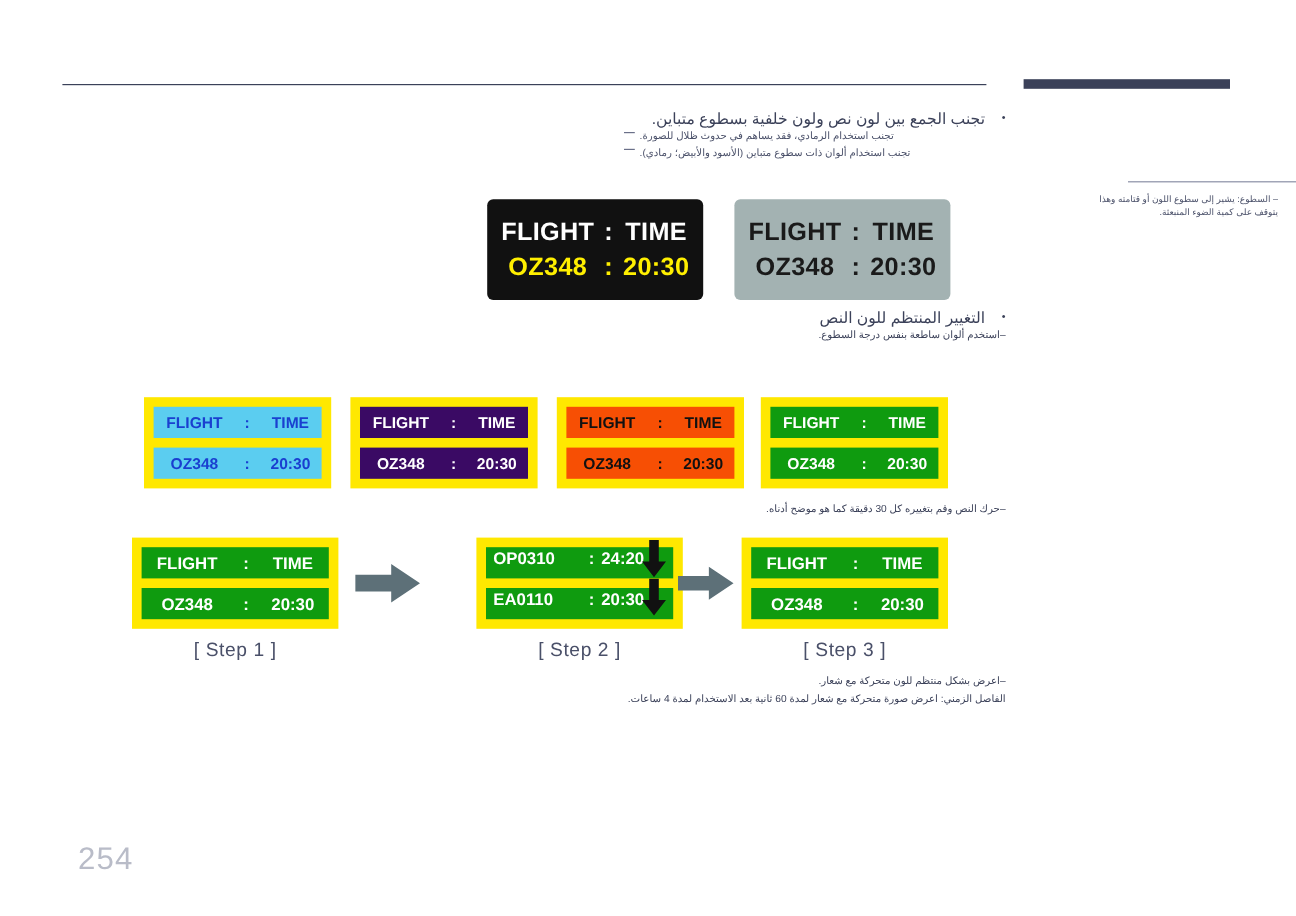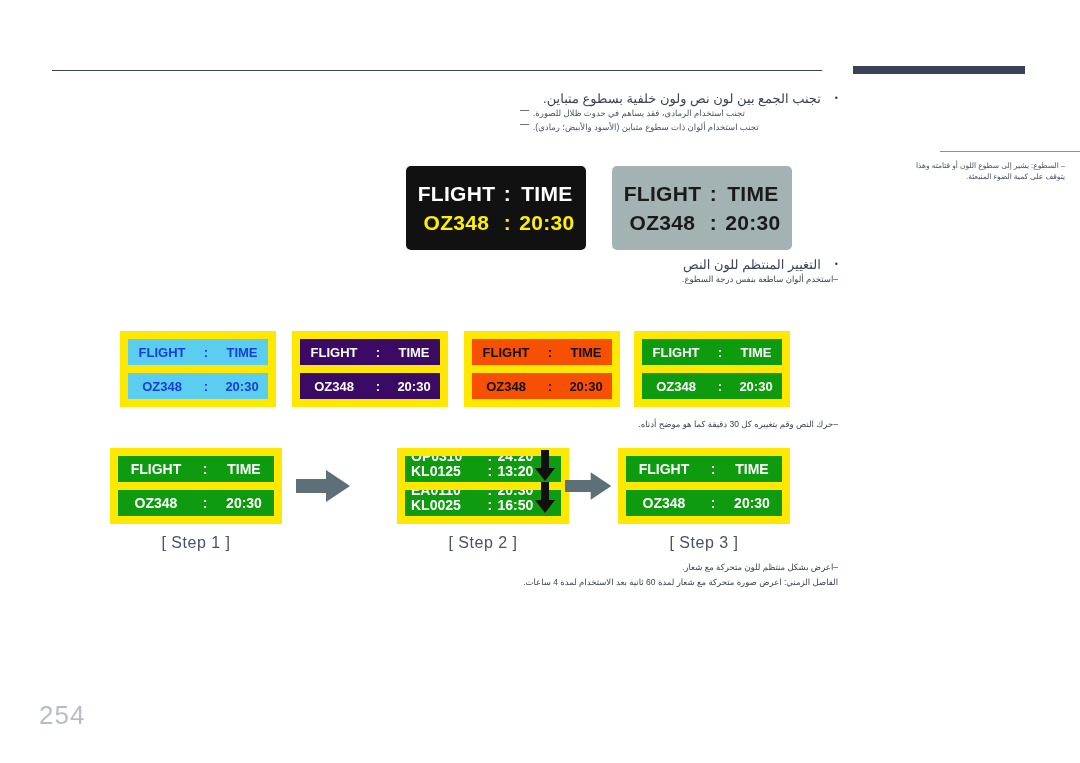--- a/index.html
+++ b/index.html
@@ -237,21 +237,21 @@
     text-align: center;
     font-size: 16px;
     color: #4a5069;
     margin-top: 10px;
     letter-spacing: 0.5px;
   }
 
   
   .step-panel.scroll .bar {
     position: relative;
-    flex-direction: column;
+    flex-direction: row;
     align-items: stretch;
     justify-content: flex-start;
     padding: 0 6px;
     box-sizing: border-box;
   }
   .step-panel.scroll .subline {
     font-size: 14px;
     line-height: 15px;
     font-weight: bold;
     white-space: nowrap;
@@ -260,21 +260,21 @@
     align-items: center;
   }
   .step-panel.scroll .subline .c1 { width: 74px; text-align: left; }
   .step-panel.scroll .subline .c2 { width: 16px; text-align: center; }
   .step-panel.scroll .subline .c3 { width: 60px; text-align: left; }
   .clip-top  { margin-top: -7px; }
 
   
   .page-num {
     position: absolute;
-    left: 39px;
+    left: 65px;
     top: 700px;
     font-size: 26px;
     color: #b9bcc8;
     letter-spacing: 1px;
   }
 </style>
 </head>
 <body>
 
 <div class="rule-main"></div>

